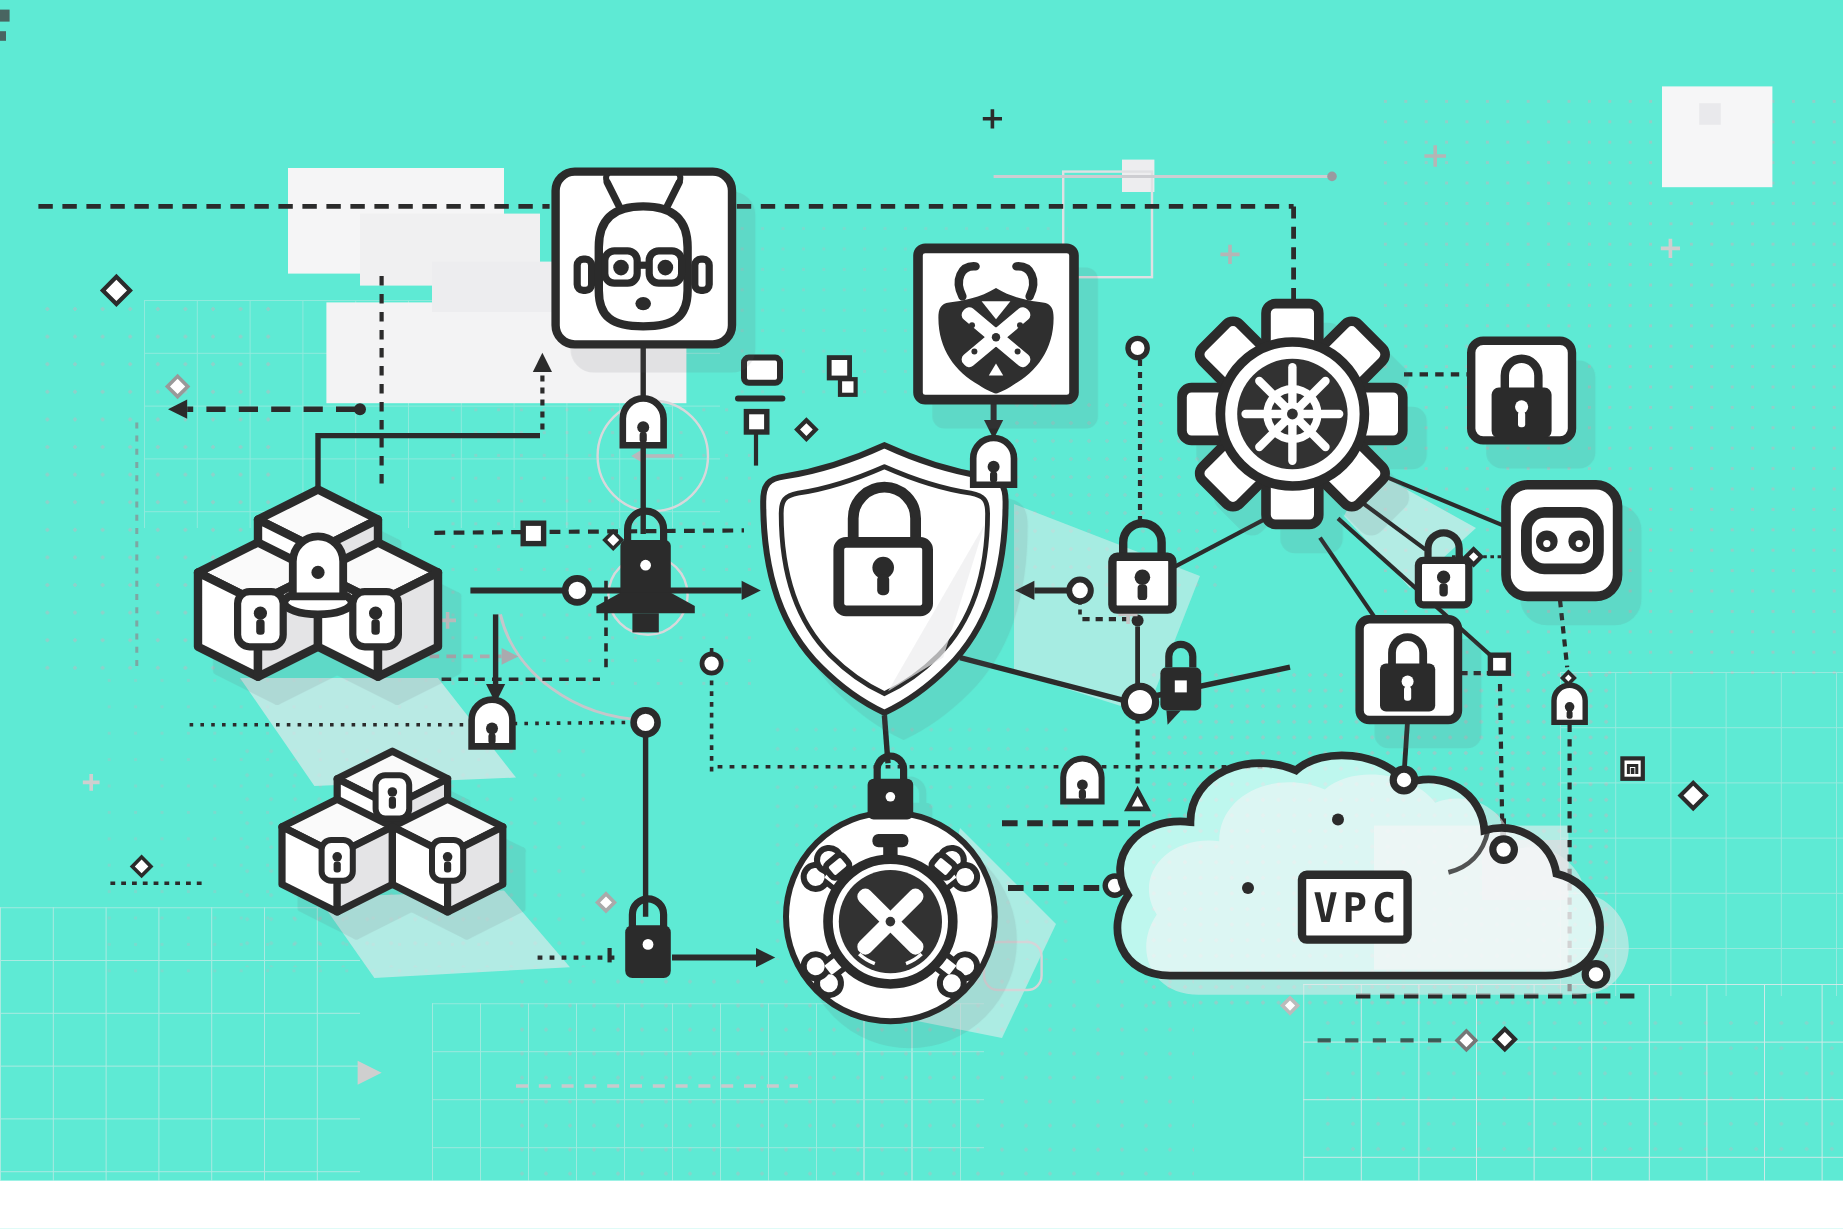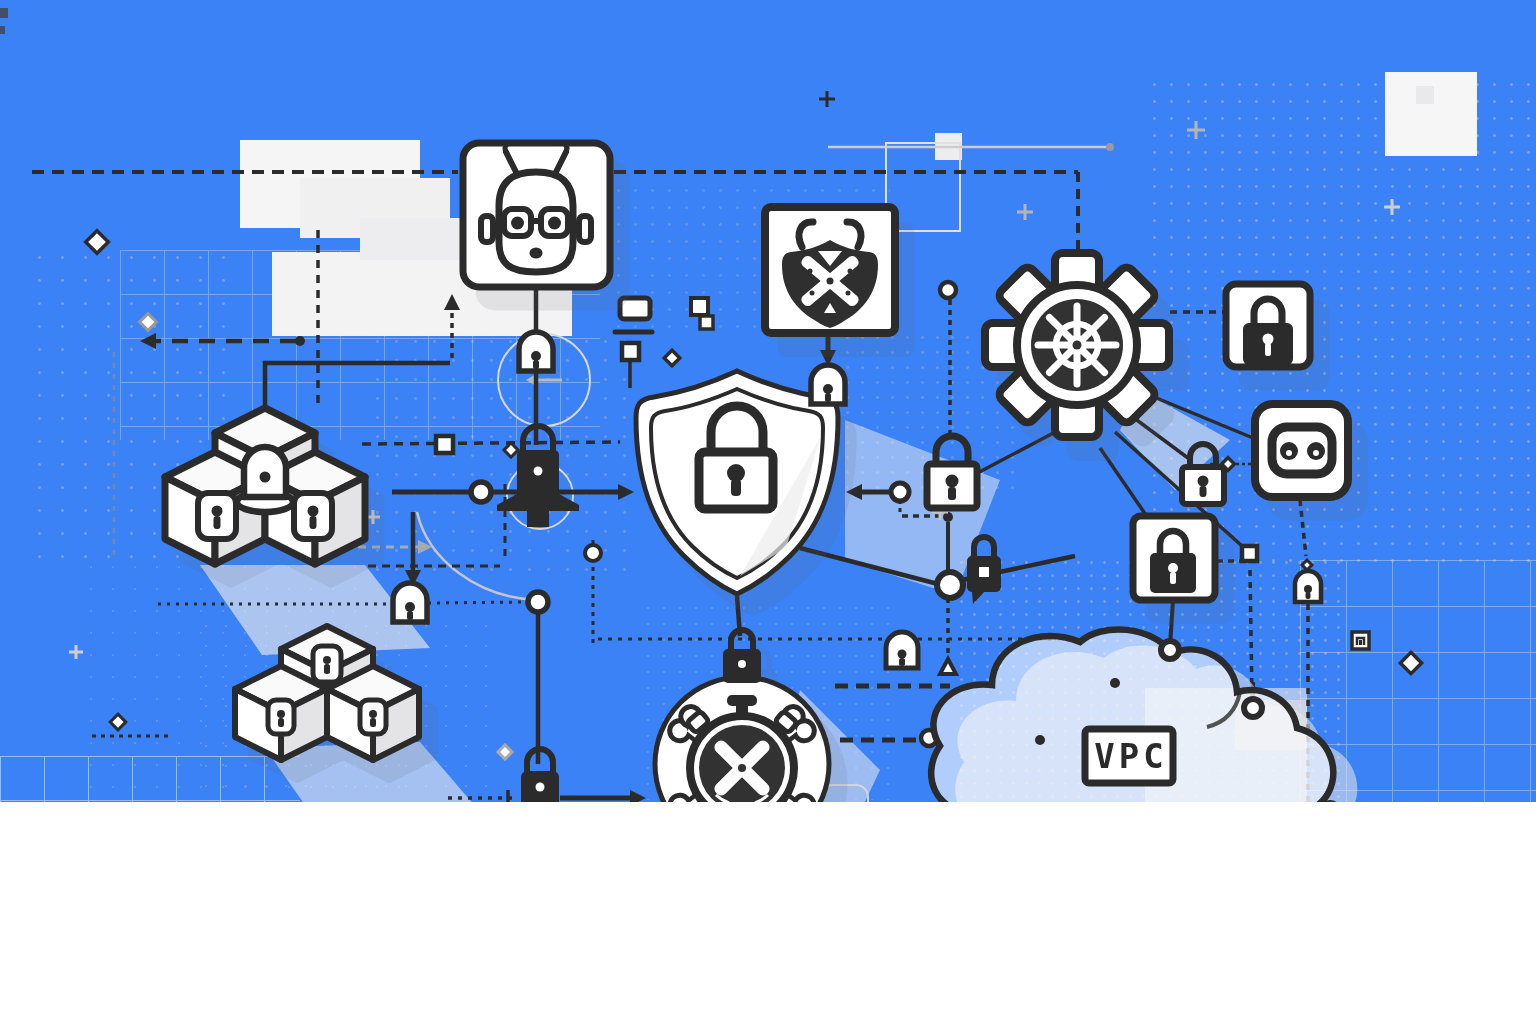--- a/index.html
+++ b/index.html
@@ -1,16 +1,16 @@
 <!DOCTYPE html>
 <html><head>
 <meta charset="utf-8">
 <style>
   html,body{margin:0;padding:0;background:#fff;}
-  .canvas{position:relative;width:1536px;height:802px;background:#3b82f6;overflow:hidden;
+  .canvas{position:relative;width:1536px;height:984px;background:#5eead4;overflow:hidden;
           font-family:"DejaVu Sans",sans-serif;}
   .dots,.grid,.ghost{position:absolute;pointer-events:none;}
   .dots{background-image:radial-gradient(#b9b9bf 1.3px, transparent 1.5px);}
   .grid{background-image:linear-gradient(#eaeaec 1px, transparent 1px),
                          linear-gradient(90deg,#eaeaec 1px, transparent 1px);}
   svg.scene{position:absolute;left:0;top:0;}
   .shd{filter:drop-shadow(16px 20px 0 rgba(95,95,105,0.12));}
   text.vpc{font-family:"DejaVu Sans Mono","Liberation Mono",monospace;font-weight:bold;
            font-size:34px;letter-spacing:4px;fill:#2b2b2b;}
 </style>

